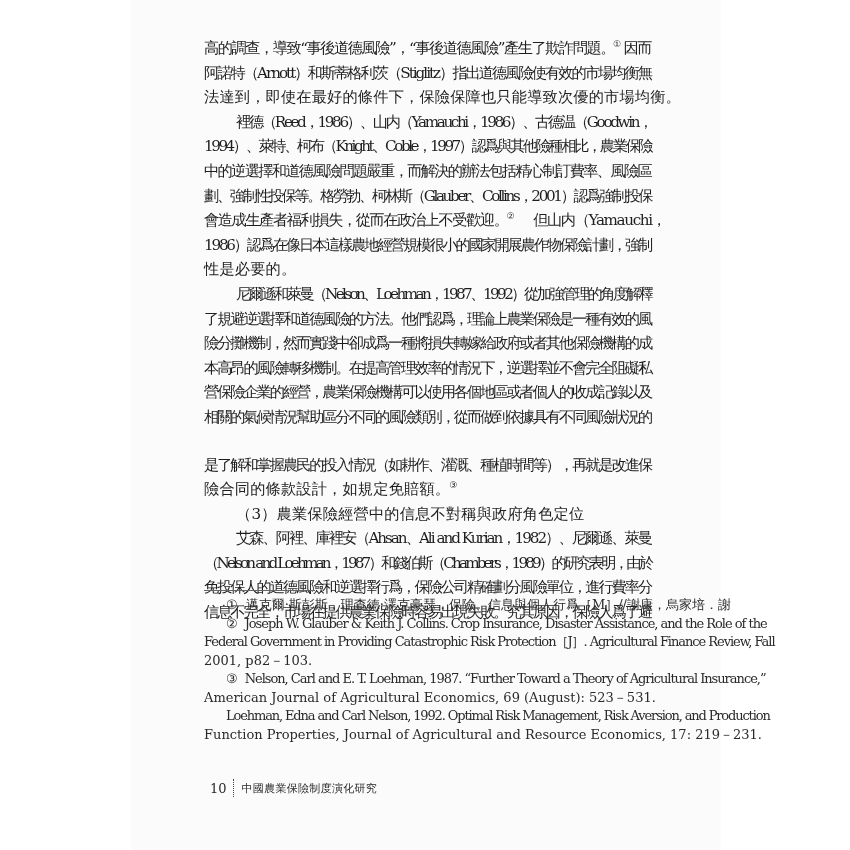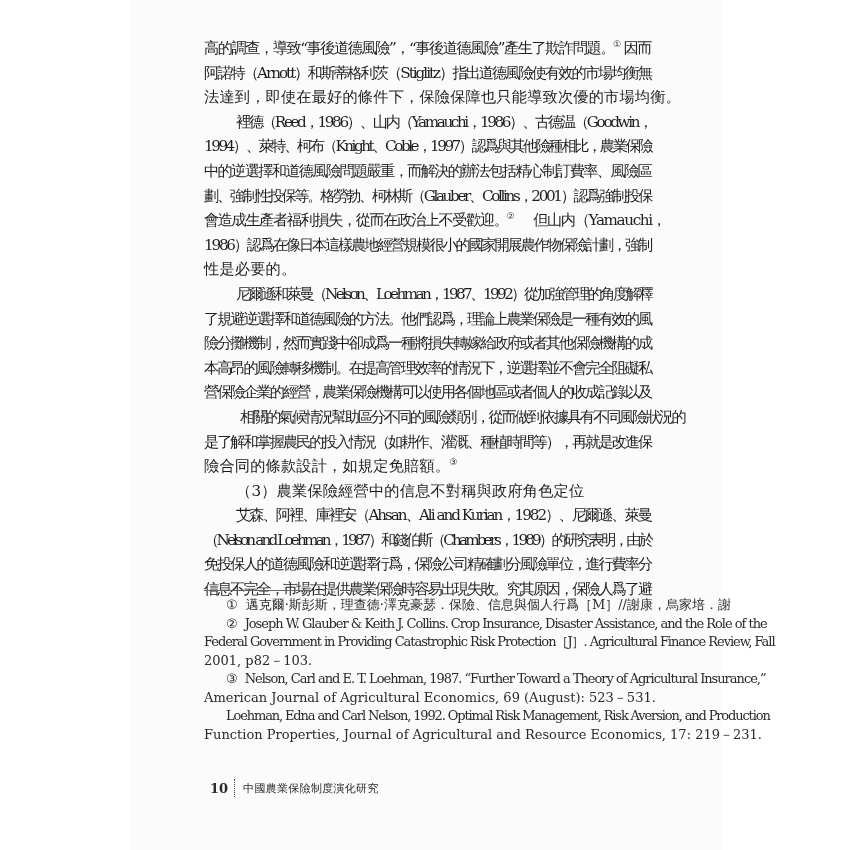--- a/index.html
+++ b/index.html
@@ -89,21 +89,21 @@
       left: 210px;
       top: 778px;
       height: 20px;
       display: flex;
       align-items: center;
       font-size: 11.5px;
       color: #2a2a2a;
     }
     .page-number {
       font-family: "DejaVu Serif", "Liberation Serif", serif;
-      font-weight: bold;
+      font-weight: normal;
       font-size: 13px;
       margin-right: 6px;
     }
     .footer-sep {
       width: 0;
       height: 18px;
       border-left: 1.5px dotted #444;
       margin-right: 8px;
     }
     .running-title {
@@ -126,22 +126,22 @@
     <div class="line" style="letter-spacing: -1.6999px;"><span>中的逆選擇和道德風險問題嚴重，而解決的辦法包括精心制訂費率、風險區</span></div>
     <div class="line" style="letter-spacing: -2.35923px;"><span>劃、強制性投保等。格勞勃、柯林斯（Glauber、Collins，2001）認爲強制投保</span></div>
     <div class="line" style="letter-spacing: -1.38973px;"><span>會造成生產者福利損失，從而在政治上不受歡迎。</span><sup class="fn">②</sup><span style="margin-left: 20px;">但山内（Yamauchi，</span></div>
     <div class="line" style="letter-spacing: -2.22455px;"><span>1986）認爲在像日本這樣農地經營規模很小的國家開展農作物保險計劃，強制</span></div>
     <div class="line last"><span>性是必要的。</span></div>
     <div class="line indent" style="letter-spacing: -2.5984px;"><span>尼爾遜和萊曼（Nelson、Loehman，1987、1992）從加強管理的角度解釋</span></div>
     <div class="line" style="letter-spacing: -2.10871px;"><span>了規避逆選擇和道德風險的方法。他們認爲，理論上農業保險是一種有效的風</span></div>
     <div class="line" style="letter-spacing: -2.10871px;"><span>險分攤機制，然而實踐中卻成爲一種將損失轉嫁給政府或者其他保險機構的成</span></div>
     <div class="line" style="letter-spacing: -2.10871px;"><span>本高昂的風險轉移機制。在提高管理效率的情況下，逆選擇並不會完全阻礙私</span></div>
     <div class="line" style="letter-spacing: -2.10871px;"><span>營保險企業的經營，農業保險機構可以使用各個地區或者個人的收成記錄以及</span></div>
-    <div class="line" style="letter-spacing: -2.10871px; margin-left: 36px;"><span>相關的氣候情況幫助區分不同的風險類別，從而做到依據具有不同風險狀況的</span></div>
-    <div class="line" style="letter-spacing: -2.10871px;"><span>是了解和掌握農民的投入情況（如耕作、灌溉、種植時間等），再就是改進保</span></div>
+    <div class="line" style="letter-spacing: -2.10871px;"><span>相關的氣候情況幫助區分不同的風險類別，從而做到依據具有不同風險狀況的</span></div>
+    <div class="line" style="letter-spacing: -2.10871px; margin-top: 23px;"><span>是了解和掌握農民的投入情況（如耕作、灌溉、種植時間等），再就是改進保</span></div>
     <div class="line last"><span>險合同的條款設計，如規定免賠額。</span><sup class="fn">③</sup></div>
     <div class="line heading"><span>（3）農業保險經營中的信息不對稱與政府角色定位</span></div>
     <div class="line indent" style="letter-spacing: -2.03884px;"><span>艾森、阿裡、庫裡安（Ahsan、Ali and Kurian，1982）、尼爾遜、萊曼</span></div>
     <div class="line" style="letter-spacing: -2.85913px;"><span>（Nelson and Loehman，1987）和錢伯斯（Chambers，1989）的研究表明，由於</span></div>
     <div class="line" style="letter-spacing: -2.10871px;"><span>免投保人的道德風險和逆選擇行爲，保險公司精確劃分風險單位，進行費率分</span></div>
     <div class="line" style="letter-spacing: -2.10871px;"><span>信息不完全，市場在提供農業保險時容易出現失敗。究其原因，保險人爲了避</span></div>
   </div>
 
 <div class="separator"></div>
 

